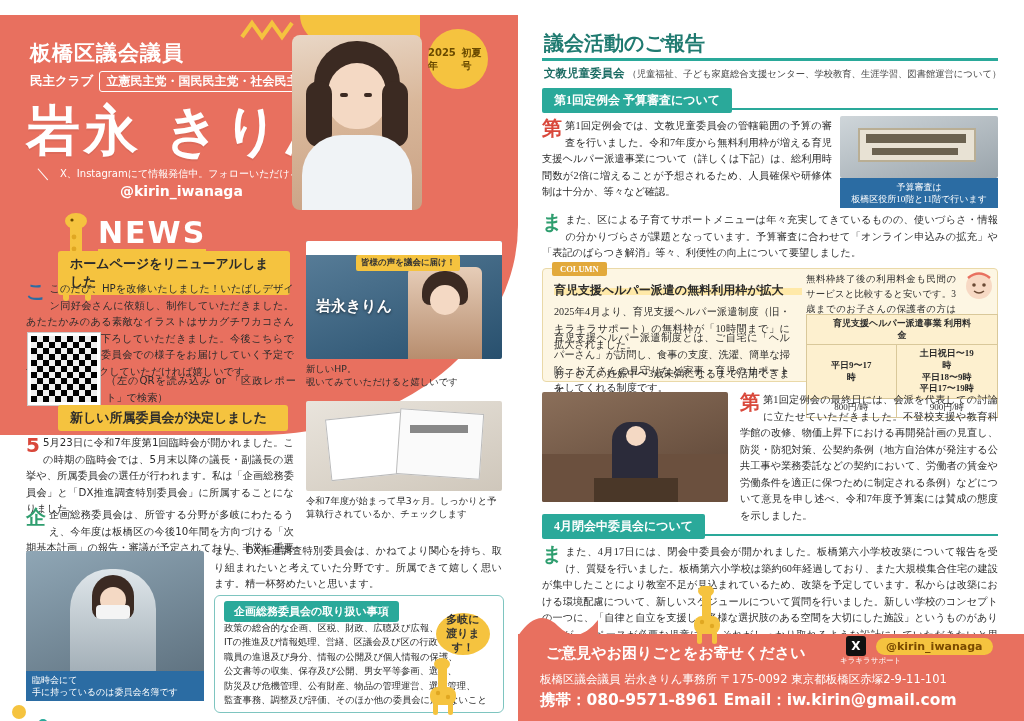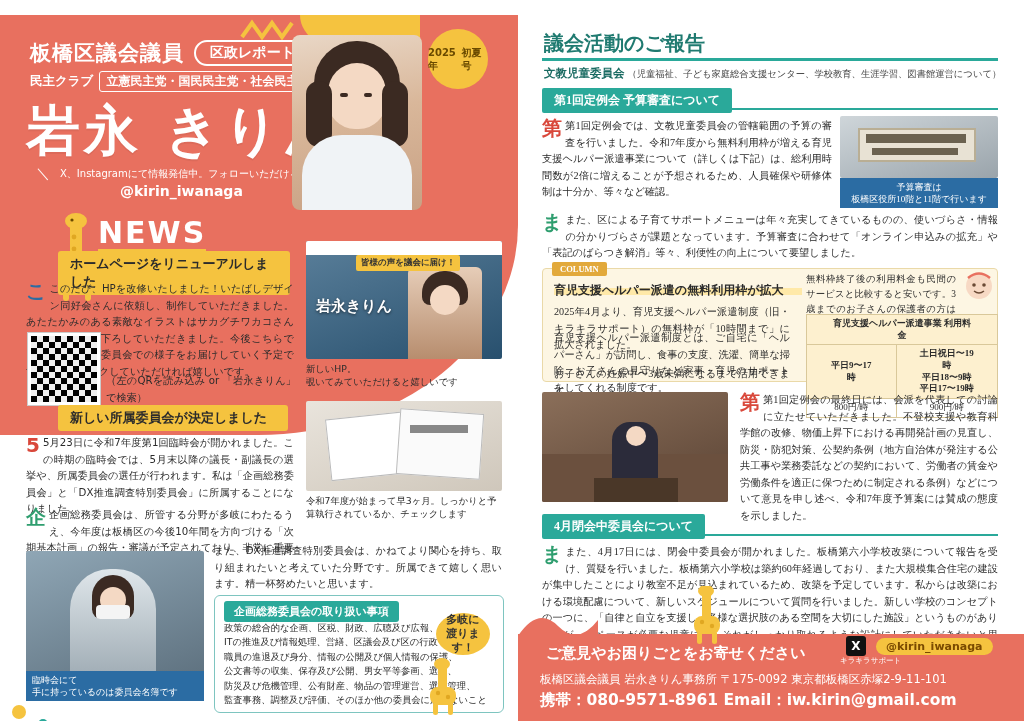--- a/index.html
+++ b/index.html
@@ -216,21 +216,20 @@
   <div class="left-page">
     <div class="left-hero"></div>
     <div class="hero-deco-1"></div>
 
     <svg style="position:absolute;left:240px;top:4px;width:60px;height:26px">
       <polyline points="2,18 12,4 22,18 32,4 42,18 52,4" fill="none" stroke="#f5c33f" stroke-width="4"></polyline>
     </svg>
 
     <div class="brand-row">
       <div class="brand-title">板橋区議会議員</div>
-      <div class="brand-pill">区政レポート</div>
     </div>
 
     <div class="party-row">
       <span>民主クラブ</span>
       <span class="party-box">立憲民主党・国民民主党・社会民主党</span>
     </div>
 
     <div class="hero-name">岩永 きりん</div>
 
     <svg style="position:absolute;left:36px;top:148px;width:20px;height:20px">
@@ -269,21 +268,21 @@
     </svg>
 
     <div class="news-title">NEWS</div>
     <div class="news-underline"></div>
 
     <div class="sec-head" style="left:58px;top:236px;width:232px;">ホームページをリニューアルしました</div>
     <div class="body-text" style="left:26px;top:266px;width:268px;">
       <span class="drop blue">こ</span><span>このたび、HPを改修いたしました！いたばしデザイン同好会さんに依頼し、制作していただきました。あたたかみのある素敵なイラストはサカグチワカコさんに依頼し、描き下ろしていただきました。今後こちらでも日々の議会や委員会での様子をお届けしていく予定ですので、チェックしていただければ嬉しいです。</span>
     </div>
     <div class="qr"></div>
-    <div class="body-text" style="left:106px;top:358px;width:190px;">（左のQRを読み込み or 「岩永きりん」で検索）</div>
+    <div class="body-text" style="left:106px;top:358px;width:190px;">（左のQRを読み込み or 「区政レポート」で検索）</div>
 
     <div class="photo" style="left:306px;top:226px;width:196px;height:118px;background:linear-gradient(160deg,#5a7f9a,#28506e);">
       <div style="position:absolute;left:0;top:0;width:100%;height:14px;background:#fff;"></div>
       <div style="position:absolute;left:102px;top:26px;width:74px;height:92px;background:linear-gradient(180deg,#e6cdb8,#b78d6e);border-radius:6px 6px 0 0;"></div>
       <div style="position:absolute;left:116px;top:30px;width:46px;height:34px;background:#3b2a22;border-radius:22px 22px 8px 8px;"></div>
       <div style="position:absolute;left:124px;top:44px;width:30px;height:30px;background:#f4d9c4;border-radius:15px;"></div>
     </div>
     <div class="yellow-tag" style="left:356px;top:240px;">皆様の声を議会に届け！</div>
     <div class="name-tag" style="left:316px;top:282px;">岩永きりん</div>
     <div class="cap" style="left:306px;top:348px;width:200px;white-space:pre-line;">新しいHP。

